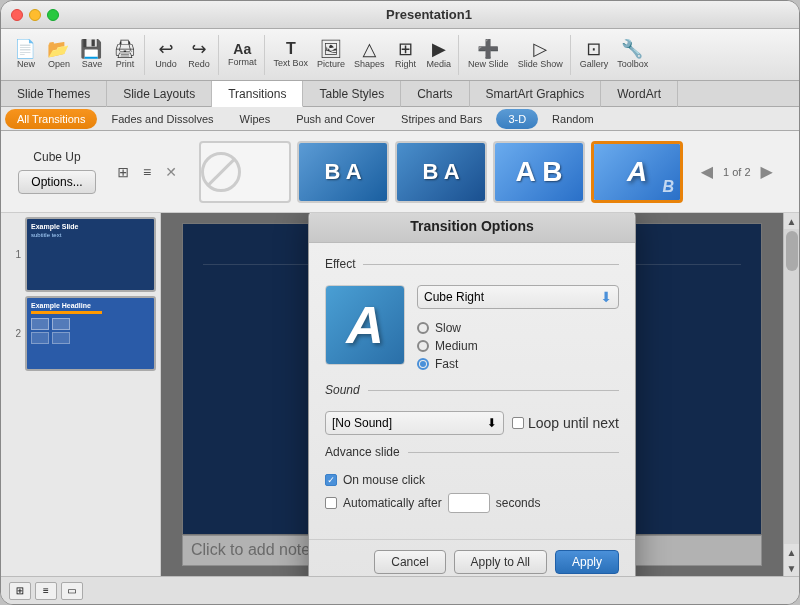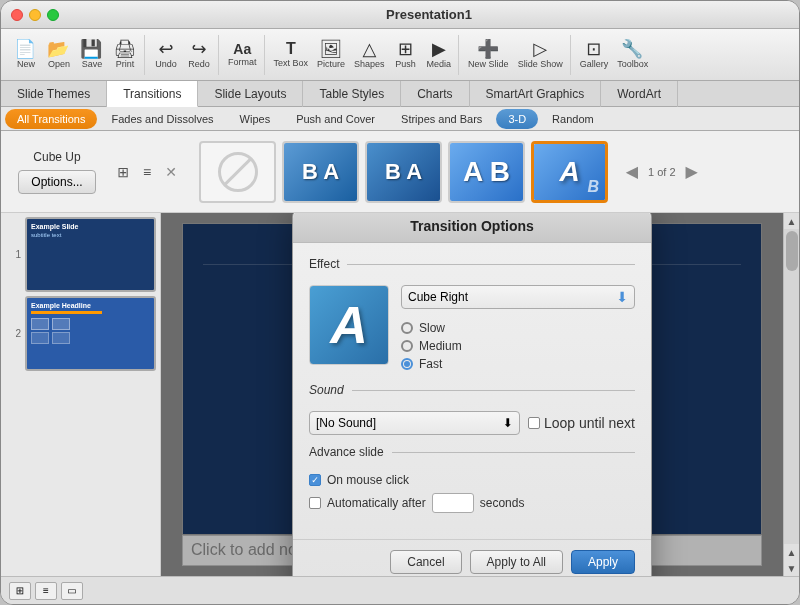--- a/index.html
+++ b/index.html
@@ -32,21 +32,21 @@
     .subtabs { background: #e8e8e8; display: flex; border-bottom: 1px solid #aaa; height: 24px; align-items: center; padding: 0 4px; gap: 2px; }
     .subtab { padding: 2px 12px; height: 20px; display: flex; align-items: center; cursor: pointer; font-size: 11px; color: #333; border-radius: 10px; white-space: nowrap; }
     .subtab.active { background: linear-gradient(to bottom, #f7941d, #e8820a); color: white; }
     .subtab-3d { background: linear-gradient(to bottom, #5b9bd5, #3a7fc1); color: white; }
 
     
     .transitions-row { background: #f0f0f0; border-bottom: 1px solid #ccc; height: 82px; display: flex; align-items: center; padding: 0 16px; gap: 8px; }
     .trans-label { font-size: 12px; color: #333; text-align: center; width: 80px; }
     .options-btn { background: linear-gradient(to bottom, #f5f5f5, #ddd); border: 1px solid #aaa; border-radius: 4px; padding: 4px 12px; cursor: pointer; font-size: 12px; }
     .trans-thumbs { display: flex; gap: 6px; align-items: center; margin-left: 10px; }
-    .trans-thumb { width: 77px; height: 62px; border: 2px solid #ccc; border-radius: 4px; display: flex; align-items: center; justify-content: center; background: white; cursor: pointer; position: relative; overflow: hidden; }
+    .trans-thumb { width: 92px; height: 62px; border: 2px solid #ccc; border-radius: 4px; display: flex; align-items: center; justify-content: flex-start; background: white; cursor: pointer; position: relative; overflow: hidden; }
     .trans-thumb.selected { border-color: #e8820a; border-width: 3px; }
     .trans-thumb.blocked { background: #f5f5f5; }
     .blocked-icon { width: 40px; height: 40px; border: 3px solid #ccc; border-radius: 50%; position: relative; display: flex; align-items: center; justify-content: center; }
     .blocked-icon::after { content: ''; position: absolute; width: 3px; height: 38px; background: #ccc; transform: rotate(45deg); }
     .nav-arrow { width: 24px; height: 24px; display: flex; align-items: center; justify-content: center; cursor: pointer; color: #888; font-size: 16px; }
     .nav-pages { font-size: 11px; color: #666; }
 
     
     .main-area { display: flex; flex: 1; overflow: hidden; }
 
@@ -75,21 +75,21 @@
     .scroll-track { flex: 1; width: 16px; background: #d5d5d5; position: relative; }
     .scroll-thumb { width: 12px; height: 40px; background: #aaa; border-radius: 6px; margin: 2px auto; cursor: pointer; }
 
     
     .bottom-bar { height: 28px; background: #e0e0e0; border-top: 1px solid #bbb; display: flex; align-items: center; padding: 0 8px; gap: 8px; }
     .view-icons { display: flex; gap: 4px; }
     .view-icon { width: 22px; height: 18px; border: 1px solid #aaa; border-radius: 2px; display: flex; align-items: center; justify-content: center; font-size: 10px; cursor: pointer; background: #f0f0f0; }
 
     
     .overlay { position: absolute; top: 0; left: 0; right: 0; bottom: 0; background: rgba(0,0,0,0.3); display: flex; align-items: center; justify-content: center; z-index: 100; }
-    .dialog { background: linear-gradient(to bottom, #f0f0f0, #e4e4e4); border: 1px solid #999; border-radius: 8px; width: 360px; box-shadow: 0 8px 32px rgba(0,0,0,0.4); margin-top: 9px; }
+    .dialog { background: linear-gradient(to bottom, #f0f0f0, #e4e4e4); border: 1px solid #999; border-radius: 8px; width: 328px; box-shadow: 0 8px 32px rgba(0,0,0,0.4); margin-top: 9px; }
     .dialog-title { background: linear-gradient(to bottom, #d8d8d8, #c8c8c8); border-radius: 8px 8px 0 0; padding: 8px 16px; text-align: center; font-size: 14px; font-weight: bold; color: #222; border-bottom: 1px solid #bbb; }
     .dialog-body { padding: 14px 16px; }
     .section-label { font-size: 12px; color: #333; margin-bottom: 8px; font-weight: 500; }
     .section-divider { border: none; border-top: 1px solid #bbb; margin-bottom: 8px; }
     .effect-row { display: flex; gap: 12px; align-items: flex-start; margin-bottom: 12px; }
     .effect-preview { width: 80px; height: 80px; background: linear-gradient(135deg, #4a9fd4, #2a6fa8); display: flex; align-items: center; justify-content: center; border: 1px solid #ccc; border-radius: 4px; flex-shrink: 0; }
     .effect-preview-letter { font-size: 52px; font-weight: bold; color: white; text-shadow: 2px 2px 4px rgba(0,0,0,0.4); font-style: italic; }
     .effect-options { flex: 1; display: flex; flex-direction: column; gap: 4px; }
     .dropdown-row { margin-bottom: 8px; }
     .select-box { width: 100%; height: 24px; background: linear-gradient(to bottom, #f5f5f5, #e8e8e8); border: 1px solid #aaa; border-radius: 4px; padding: 0 6px; font-size: 12px; cursor: pointer; display: flex; align-items: center; justify-content: space-between; }
@@ -174,21 +174,21 @@
       <div class="tb-btn">
         <div class="tb-icon">🖼</div>
         <div class="tb-label">Picture</div>
       </div>
       <div class="tb-btn">
         <div class="tb-icon">△</div>
         <div class="tb-label">Shapes</div>
       </div>
       <div class="tb-btn">
         <div class="tb-icon">⊞</div>
-        <div class="tb-label">Push</div>
+        <div class="tb-label">Right</div>
       </div>
       <div class="tb-btn">
         <div class="tb-icon">▶</div>
         <div class="tb-label">Media</div>
       </div>
     </div>
     <div class="toolbar-group">
       <div class="tb-btn">
         <div class="tb-icon">➕</div>
         <div class="tb-label">New Slide</div>
@@ -205,22 +205,22 @@
       </div>
       <div class="tb-btn">
         <div class="tb-icon">🔧</div>
         <div class="tb-label">Toolbox</div>
       </div>
     </div>
   </div>
 
   <div class="ribbon-tabs">
     <div class="ribbon-tab">Slide Themes</div>
+    <div class="ribbon-tab">Slide Layouts</div>
     <div class="ribbon-tab active">Transitions</div>
-    <div class="ribbon-tab">Slide Layouts</div>
     <div class="ribbon-tab">Table Styles</div>
     <div class="ribbon-tab">Charts</div>
     <div class="ribbon-tab">SmartArt Graphics</div>
     <div class="ribbon-tab">WordArt</div>
   </div>
 
   <div class="subtabs">
     <div class="subtab active">All Transitions</div>
     <div class="subtab">Fades and Dissolves</div>
     <div class="subtab">Wipes</div>

